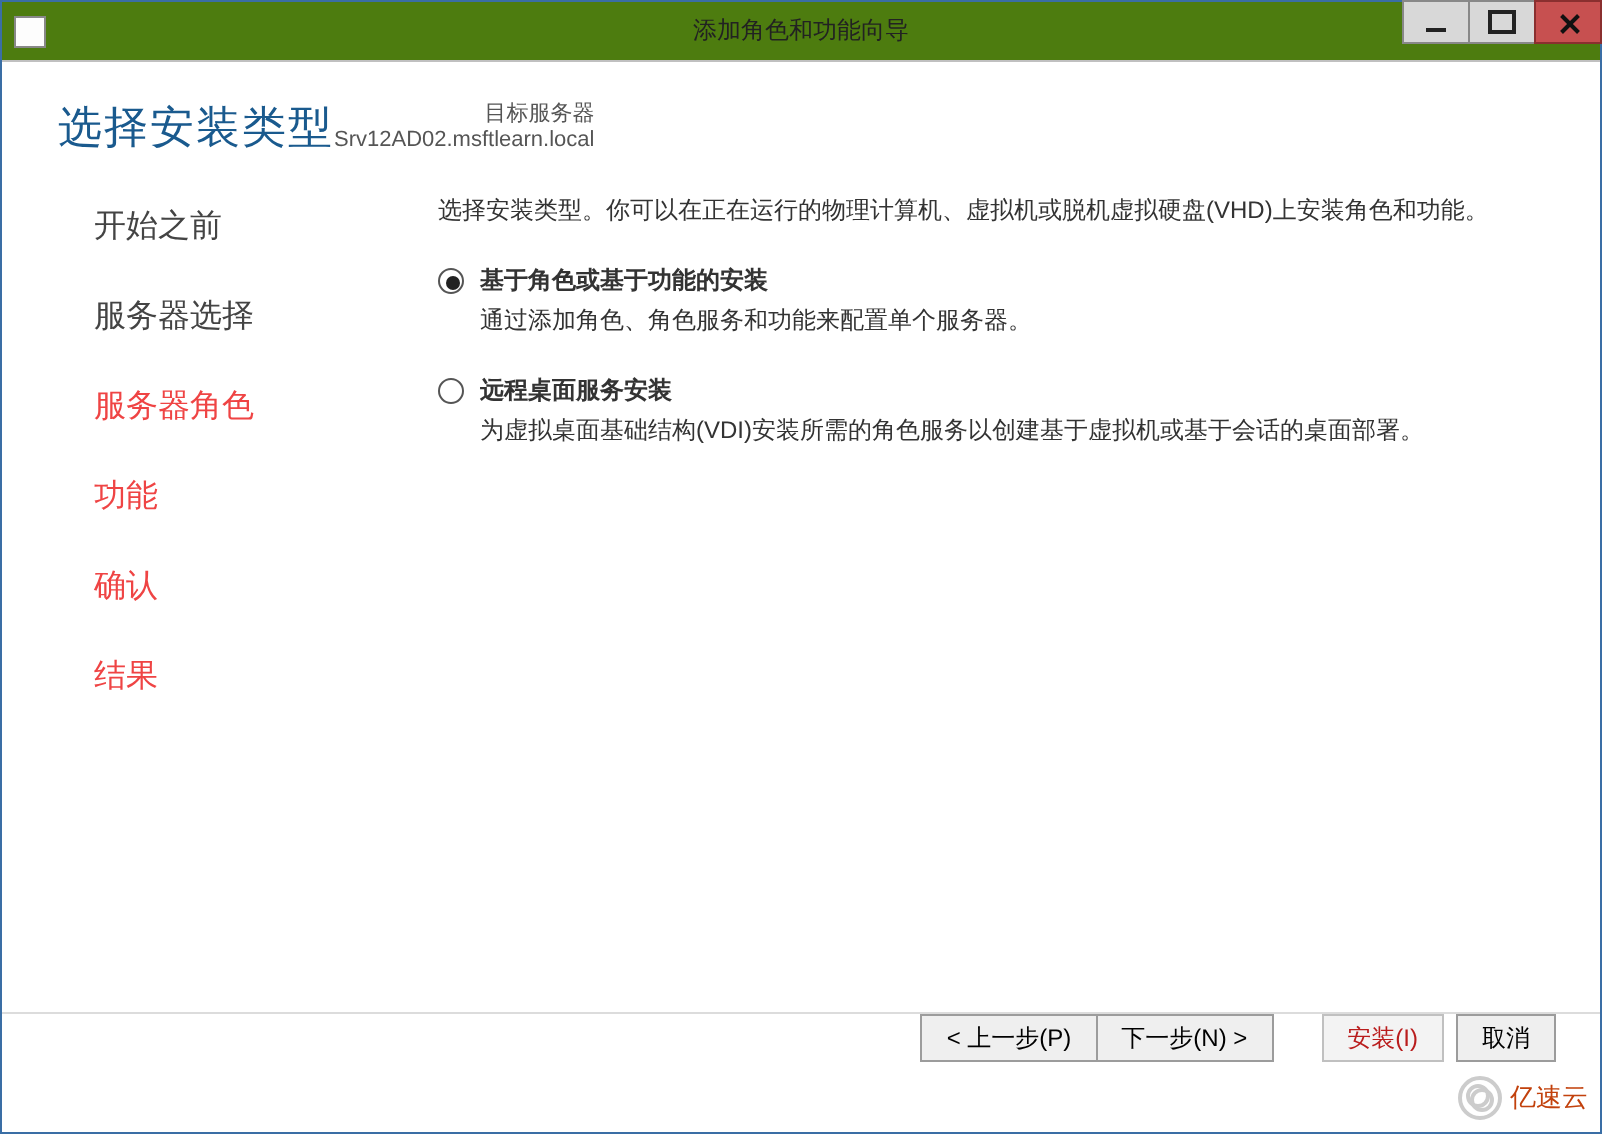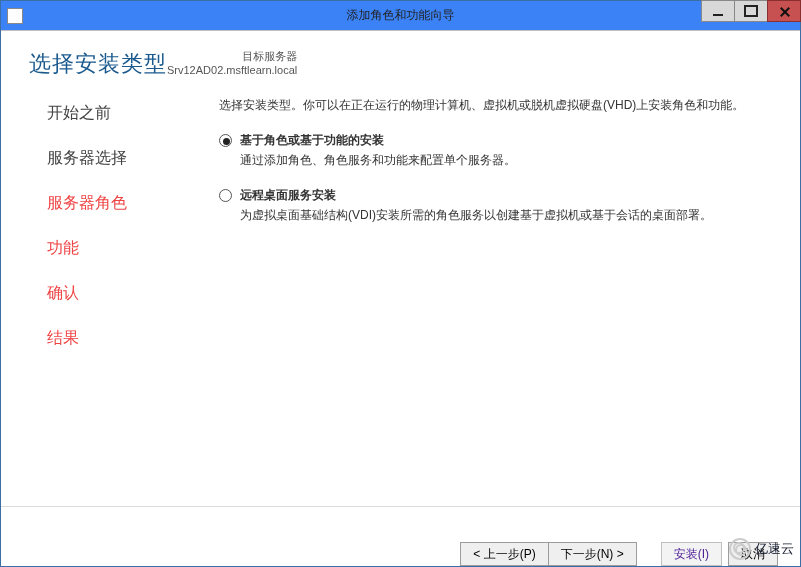--- a/index.html
+++ b/index.html
@@ -1,19 +1,19 @@
 <!DOCTYPE html>
 <html><head>
 <meta charset="utf-8">
 <style>
   * { box-sizing: border-box; }
   html, body { margin:0; padding:0; font-family: "Microsoft YaHei", "Segoe UI", sans-serif; font-size:12px; background:#fff; }
   .window { width:801px; height:567px; border:1px solid #3a6ea5; position:relative; display:flex; flex-direction:column; background:#fff; }
 
-  .titlebar { height:30px; background:#3b82f6; border-bottom:1px solid #c0c0c0; display:flex; align-items:center; position:relative; }
+  .titlebar { height:30px; background:#4d7c0f; border-bottom:1px solid #c0c0c0; display:flex; align-items:center; position:relative; }
   .titlebar .icon { width:16px; height:16px; margin-left:6px; border:1px solid #888; background:#fdfdfd; }
   .titlebar .title { position:absolute; width:100%; text-align:center; color:#222; font-size:12px; pointer-events:none; }
   .winbtns { position:absolute; right:0; top:0; display:flex; }
   .winbtn { width:34px; height:22px; border:1px solid #888; margin-top:-1px; margin-right:-1px; display:flex; align-items:center; justify-content:center; background:#d8d8d8; }
   .winbtn.min::after{content:""; width:10px; border-top:2px solid #222; position:relative; top:4px;}
   .winbtn.max::after{content:""; width:10px; height:8px; border:2px solid #222;}
   .winbtn.close{ background:#c75050; border-color:#8a2f2f; position:relative;}
   .winbtn.close::before,.winbtn.close::after{content:"";position:absolute;width:12px;border-top:2px solid #111; top:10px; left:11px;}
   .winbtn.close::before{transform:rotate(45deg);} .winbtn.close::after{transform:rotate(-45deg);}
 
@@ -29,28 +29,28 @@
 
   .content { flex:1; padding:0 54px 0 18px; color:#333; font-size:12px; }
   .intro { margin-bottom:18px; }
   .opt { display:flex; align-items:flex-start; margin-bottom:18px; }
   .opt .radio { flex:none; margin:2px 8px 0 0; }
   .opt .radio span { display:inline-block; width:13px; height:13px; border:1px solid #555; border-radius:50%; position:relative; background:#fff;}
   .opt .radio.checked span::after{content:"";position:absolute;width:7px;height:7px;background:#222;border-radius:50%;top:3px;left:3px;}
   .opt .label { font-weight:bold; }
   .opt .desc { margin-top:3px; }
 
-  .footer { height:60px; border-top:1px solid #dcdcdc; display:flex; align-items:flex-end; justify-content:flex-end; padding:0 22px; gap:6px; }
+  .footer { height:60px; border-top:1px solid #dcdcdc; display:flex; align-items:flex-start; justify-content:flex-end; padding:0 22px; gap:6px; }
   button.wiz { height:24px; padding:0 12px; font-family:inherit; font-size:12px; background:#efefef; border:1px solid #9c9c9c; }
-  button.wiz:disabled { color:#4c1d95; border-color:#c0c0c0; background:#f3f3f3; }
+  button.wiz:disabled { color:#b91c1c; border-color:#c0c0c0; background:#f3f3f3; }
   .btn-pair { display:flex; }
   .btn-pair button:first-child{border-right:none;}
   .spacer { width:12px; }
 
-  .watermark { position:absolute; right:6px; bottom:6px; font-size:13px; color:#0f172a; display:flex; align-items:center; gap:4px; }
+  .watermark { position:absolute; right:6px; bottom:6px; font-size:13px; color:#c2410c; display:flex; align-items:center; gap:4px; }
   .watermark .logo{width:22px;height:22px;border:2px solid #ccc;border-radius:50%;position:relative;}
   .watermark .logo::before,.watermark .logo::after{content:"";position:absolute;border:2px solid #ccc;border-radius:50%;}
   .watermark .logo::before{width:8px;height:8px;top:2px;left:2px;}
   .watermark .logo::after{width:8px;height:8px;bottom:2px;right:2px;}
 </style>
 </head>
 <body>
 
 <div class="window">
 

